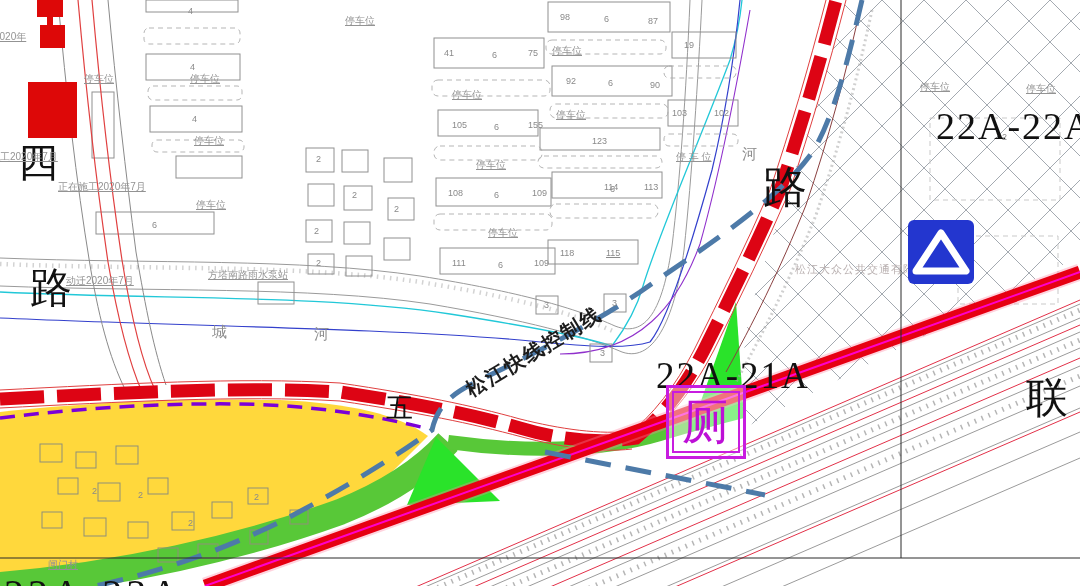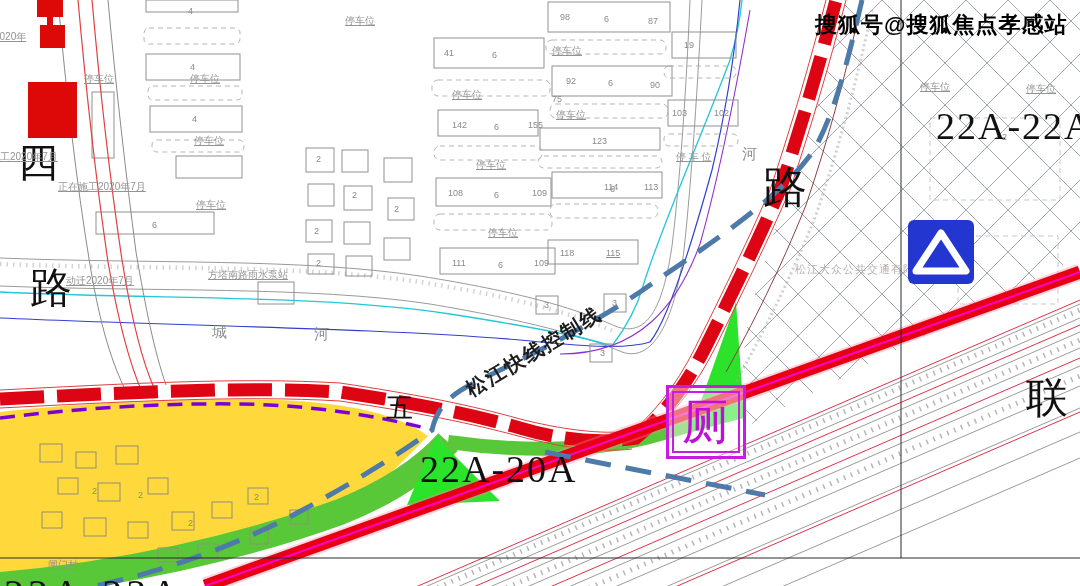--- a/index.html
+++ b/index.html
@@ -194,23 +194,22 @@
     </g>
 
     <g fill="#dd0808" stroke="none">
       <rect x="37" y="0" width="26" height="17"></rect>
         <rect x="47" y="13" width="6" height="14"></rect>
       <rect x="40" y="25" width="25" height="23"></rect>
         <rect x="28" y="82" width="49" height="56"></rect>
     </g>
   </svg>
 
-  <div id="watermark">搜狐号@搜狐焦点孝感站</div>
-
-  <div class="lbl lbl-parcel" style="left:420px;top:447px;">22A-20A</div>
+
+  <div class="lbl lbl-parcel" style="left:656px;top:354px;font-size:37px;">22A-21A</div>
   <div class="lbl lbl-parcel" style="left:936px;top:104px;">22A-22A</div>
   <div id="p23-partial">22A-23A</div>
 
   <div class="lbl lbl-char-lg" style="left:18px;top:135px;font-size:40px;">四</div>
   <div class="lbl lbl-char-lg" style="left:30px;top:260px;">路</div>
   <div class="lbl lbl-char-lg" style="left:763px;top:158px;font-size:44px;">路</div>
   <div class="lbl lbl-char-md" style="left:386px;top:390px;">五</div>
   <div class="lbl lbl-char-lg" style="left:1026px;top:370px;">联</div>
 
   <div id="control-line-label">松江快线控制线</div>
@@ -249,28 +248,28 @@
       <div class="ann t-gray" style="left: -30px; top: 150px;">正在施工2020年7月</div>
       <div class="ann t-gray" style="left: 66px; top: 274px;">动迁2020年7月</div>
       <div class="ann t-gray" style="left: 208px; top: 268px;">方塔南路雨水泵站</div>
       <div class="ann t-gray" style="left: 48px; top: 558px;">闸门村</div>
       <div class="ann t-gray" style="left: -6px; top: 30px;">2020年</div>
       <div class="ann t-river" style="left: 212px; top: 323px;">城</div>
       <div class="ann t-river" style="left: 314px; top: 325px;">河</div>
       <div class="ann t-river" style="left: 742px; top: 145px;">河</div>
       <div class="ann t-num" style="left: 444px; top: 48px;">41</div>
       <div class="ann t-num" style="left: 492px; top: 50px;">6</div>
-      <div class="ann t-num" style="left: 552px; top: 48px; margin-top: 46px;">75</div>
+      <div class="ann t-num" style="left: 528px; top: 48px;">75</div>
       <div class="ann t-num" style="left: 560px; top: 12px;">98</div>
       <div class="ann t-num" style="left: 604px; top: 14px;">6</div>
       <div class="ann t-num" style="left: 648px; top: 16px;">87</div>
       <div class="ann t-num" style="left: 566px; top: 76px;">92</div>
       <div class="ann t-num" style="left: 608px; top: 78px;">6</div>
       <div class="ann t-num" style="left: 650px; top: 80px;">90</div>
-      <div class="ann t-num" style="left: 452px; top: 120px;">142</div>
+      <div class="ann t-num" style="left: 452px; top: 120px;">105</div>
       <div class="ann t-num" style="left: 494px; top: 122px;">6</div>
       <div class="ann t-num" style="left: 528px; top: 120px;">155</div>
       <div class="ann t-num" style="left: 592px; top: 136px;">123</div>
       <div class="ann t-num" style="left: 684px; top: 40px;">19</div>
       <div class="ann t-num" style="left: 672px; top: 108px;">103</div>
       <div class="ann t-num" style="left: 714px; top: 108px;">102</div>
       <div class="ann t-num" style="left: 448px; top: 188px;">108</div>
       <div class="ann t-num" style="left: 494px; top: 190px;">6</div>
       <div class="ann t-num" style="left: 532px; top: 188px;">109</div>
       <div class="ann t-num" style="left: 566px; top: 182px; margin-left: 38px;">114</div>

